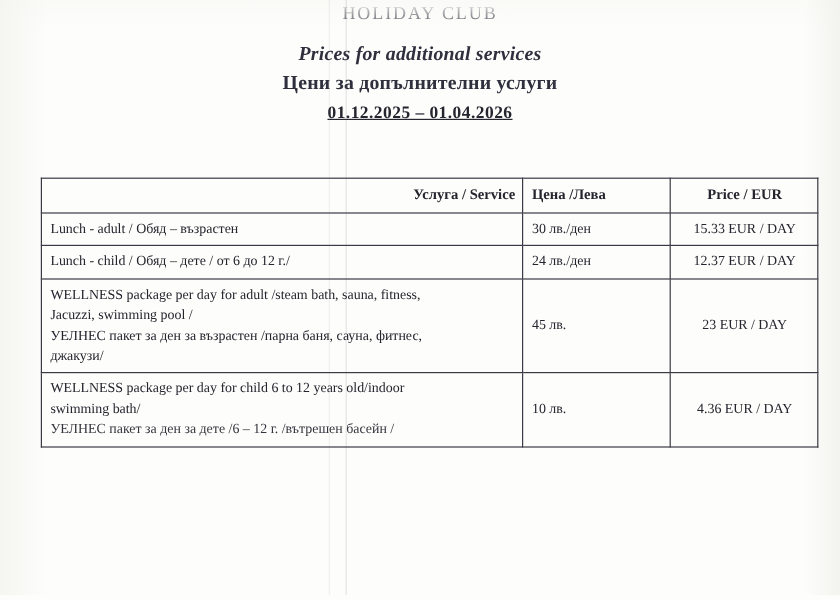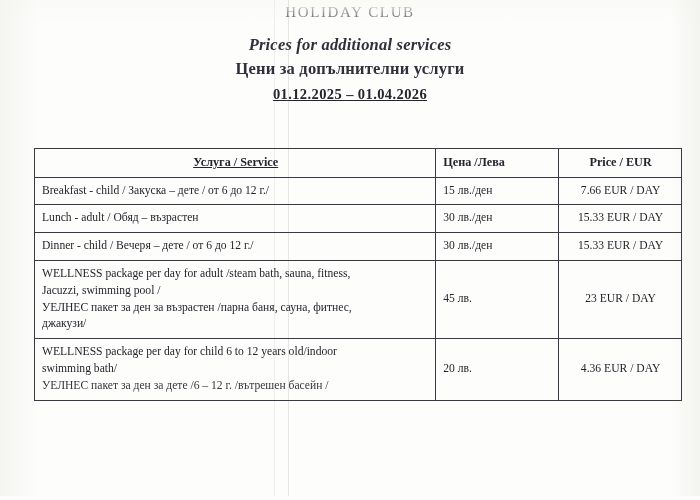--- a/index.html
+++ b/index.html
@@ -109,21 +109,21 @@
   .col-service { width: 416px; text-align: left; }
   .col-lev { width: 116px; }
   .col-eur { width: 116px; text-align: center; }
 
   thead td {
     font-weight: bold;
     font-size: 12.2px;
     padding-top: 6px;
     padding-bottom: 6px;
   }
-  thead .col-service { text-align: center; text-decoration: underline; }
+  thead .col-service { text-align: right; }
 
   tr.tall td { height: 36px; }
   td.multi {
     line-height: 1.95;
   }
   td.multi .ln { display: block; }
   td.top-align { vertical-align: top; padding-top: 7px; }
 
   .dim {
     opacity: 0.92;
@@ -158,50 +158,45 @@
   <table class="price-table">
     <thead>
       <tr>
         <td class="col-service">Услуга / Service</td>
         <td class="col-lev">Цена /Лева</td>
         <td class="col-eur">Price / EUR</td>
       </tr>
     </thead>
     <tbody>
       <tr>
-        <td class="col-service">Breakfast - child / Закуска – дете / от 6 до 12 г./</td>
-        <td class="col-lev">15 лв./ден</td>
-        <td class="col-eur">7.66 EUR / DAY</td>
-      </tr>
-      <tr>
         <td class="col-service">Lunch  - adult / Обяд – възрастен</td>
         <td class="col-lev">30 лв./ден</td>
         <td class="col-eur">15.33 EUR / DAY</td>
       </tr>
       <tr>
-        <td class="col-service">Dinner - child / Вечеря – дете / от 6 до 12 г./</td>
-        <td class="col-lev">30 лв./ден</td>
-        <td class="col-eur">15.33 EUR / DAY</td>
+        <td class="col-service">Lunch - child / Обяд – дете / от 6 до 12 г./</td>
+        <td class="col-lev">24 лв./ден</td>
+        <td class="col-eur">12.37 EUR / DAY</td>
       </tr>
       <tr class="tall">
         <td class="col-service multi top-align">
           <span class="ln">WELLNESS package per day for adult /steam bath, sauna, fitness,</span>
           <span class="ln">Jacuzzi, swimming pool /</span>
           <span class="ln">УЕЛНЕС пакет за ден за  възрастен /парна баня, сауна, фитнес,</span>
           <span class="ln">джакузи/</span>
         </td>
         <td class="col-lev top-align">45 лв.</td>
         <td class="col-eur top-align">23 EUR / DAY</td>
       </tr>
       <tr class="tall">
         <td class="col-service multi top-align">
           <span class="ln">WELLNESS package per day for child 6 to 12 years old/indoor</span>
           <span class="ln">swimming bath/</span>
           <span class="ln dim">УЕЛНЕС пакет за ден за  дете  /6 – 12 г.  /вътрешен басейн /</span>
         </td>
-        <td class="col-lev top-align">20 лв.</td>
+        <td class="col-lev top-align">10 лв.</td>
         <td class="col-eur top-align">4.36 EUR / DAY</td>
       </tr>
     </tbody>
   </table>
 
   <div class="clip-bottom"></div>
 </div>
 
 </body></html>

